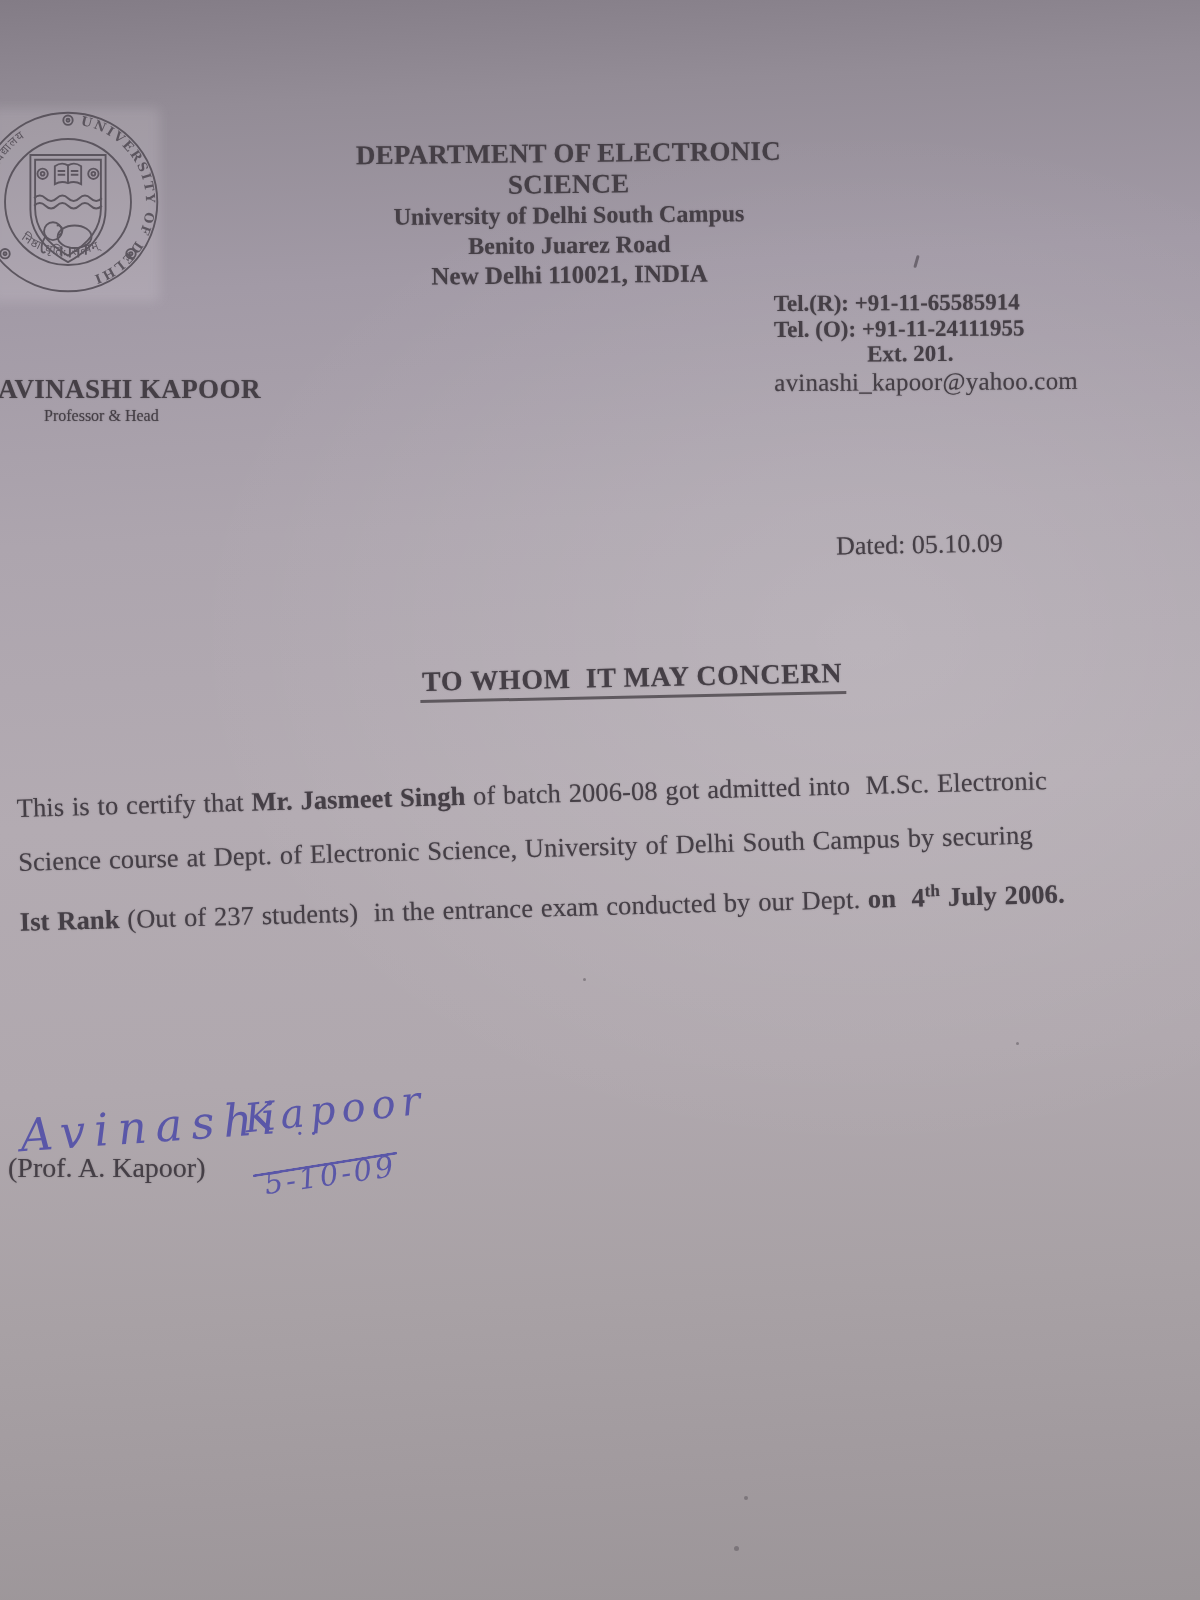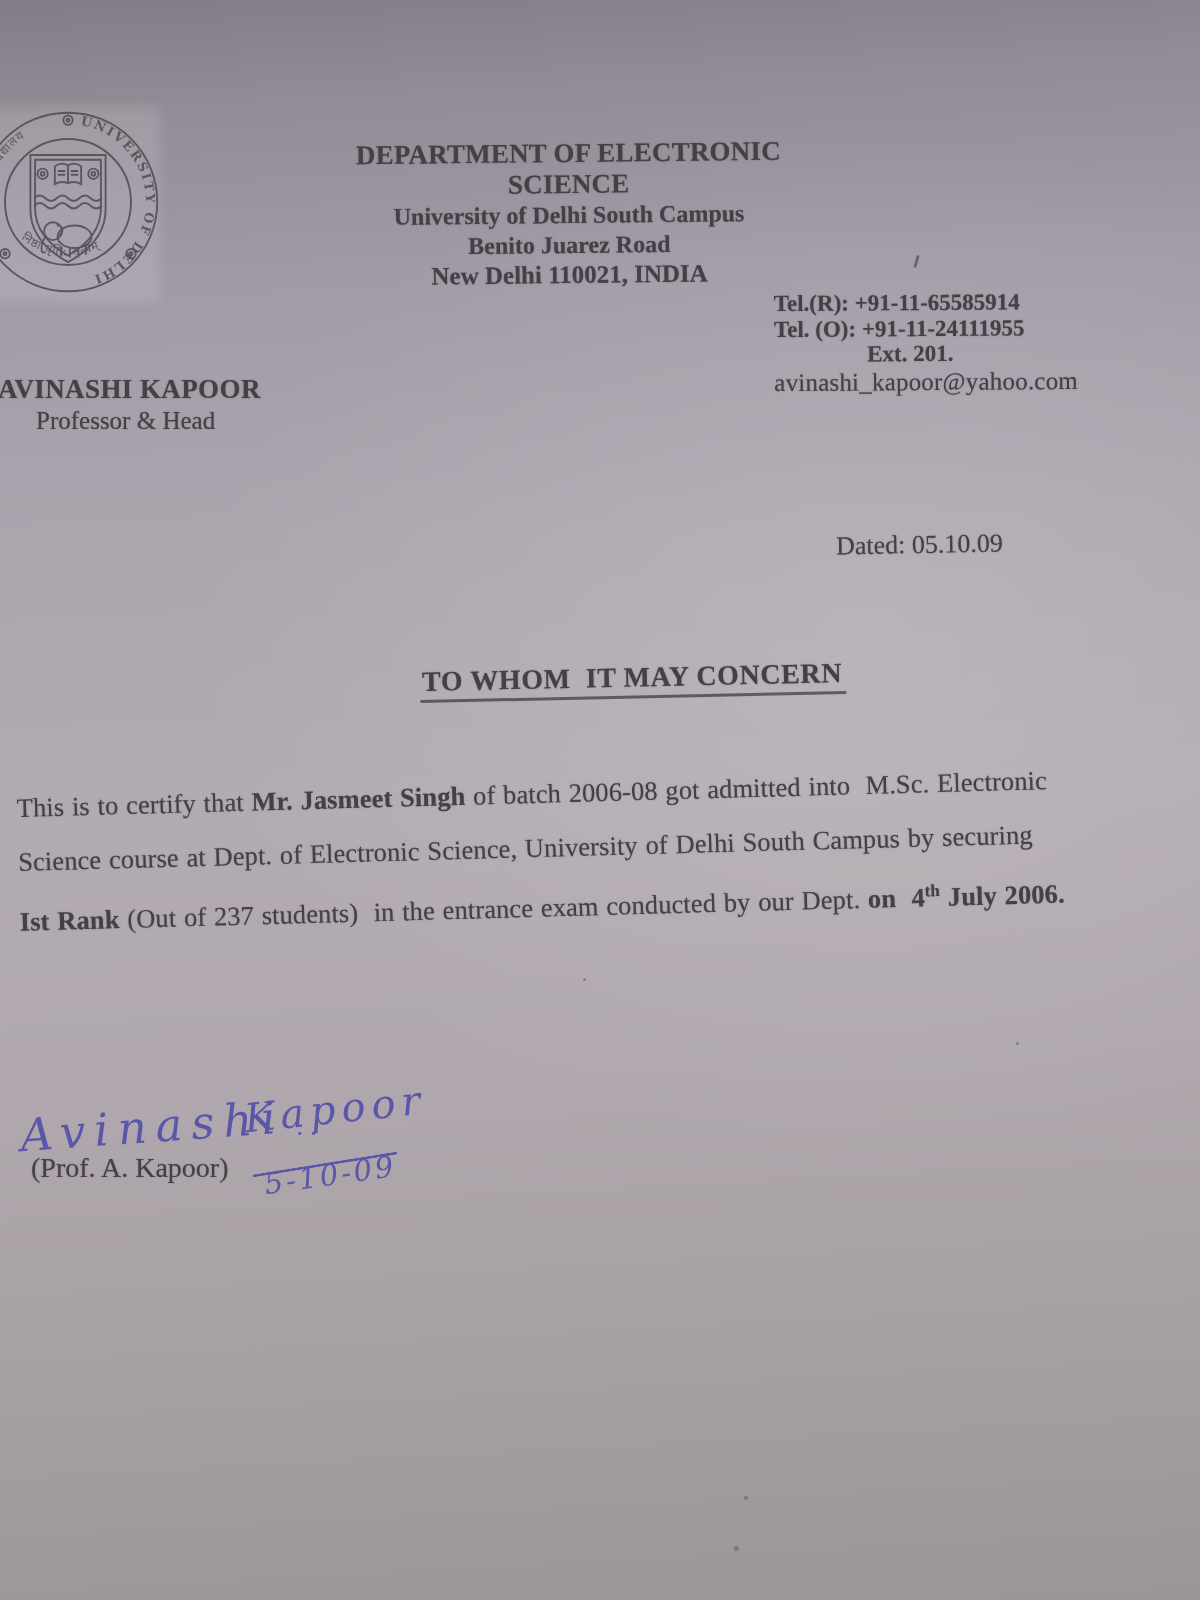--- a/index.html
+++ b/index.html
@@ -19,39 +19,39 @@
   .seal text, .seal textPath{fill:#524c55;stroke:none;font-family:"DejaVu Serif",serif;}
   
   .letterhead{position:absolute;left:296px;top:138px;width:546px;text-align:center;transform:rotate(-0.6deg);}
   .h-dept{font-weight:bold;font-size:27px;letter-spacing:0.2px;line-height:31px;}
   .h-sub{font-weight:bold;font-size:24px;line-height:30px;}
   .h-city{font-weight:bold;font-size:25px;line-height:30px;}
   .contact{position:absolute;left:774px;top:290px;width:310px;font-weight:bold;font-size:23px;line-height:25.5px;transform:rotate(-0.4deg);}
   .contact .ext{margin-left:93px;}
   .contact .email{font-weight:normal;font-size:25px;letter-spacing:0.2px;margin-top:2px;}
   .author-name{position:absolute;left:-2px;top:374px;font-weight:bold;font-size:27px;letter-spacing:0.4px;}
-  .author-title{position:absolute;left:36px;top:407px;font-size:25px;}
+  .author-title{position:absolute;left:44px;top:407px;font-size:16px;}
   .dated{position:absolute;left:836px;top:530px;font-size:26px;transform:rotate(-1deg);}
   .subject{position:absolute;left:420px;top:666px;transform:rotate(-1.2deg);transform-origin:left center;}
   .subject-text{font-weight:bold;font-size:28px;letter-spacing:0.6px;white-space:pre;
     padding:0 4px 3px 2px;border-bottom:3px solid rgba(66,60,66,0.75);}
   
   .bodytext{position:absolute;left:16px;top:782px;width:1160px;transform:rotate(-1.55deg);transform-origin:0 0;
     font-size:26.5px;line-height:53.5px;letter-spacing:0.1px;word-spacing:1px;}
   .bodyline{white-space:pre;}
   .bodytext b{font-weight:bold;}
   .bodytext sup{font-size:17px;font-weight:bold;}
   
   .ink{color:#5a57a8;font-family:"DejaVu Serif",serif;font-style:italic;}
   .sig-first{position:absolute;left:20px;top:1100px;font-size:45px;letter-spacing:9px;transform:rotate(-4deg);}
   .sig-last{position:absolute;left:244px;top:1086px;font-size:40px;letter-spacing:6px;transform:rotate(-6deg);}
   .sig-dots{position:absolute;left:296px;top:1120px;font-size:24px;letter-spacing:6px;font-style:normal;}
   .sig-line{position:absolute;left:252px;top:1163px;width:146px;border-top:3px solid #5a57a8;transform:rotate(-9deg);border-radius:2px;}
   .sig-date{position:absolute;left:264px;top:1158px;font-size:29px;letter-spacing:3px;transform:rotate(-8deg);}
-  .sig-printed{position:absolute;left:31px;top:1152px;font-size:28px;}
+  .sig-printed{position:absolute;left:8px;top:1152px;font-size:28px;}
   
   .stray-mark{position:absolute;left:915px;top:255px;width:3px;height:13px;background:#59535c;transform:rotate(16deg);border-radius:2px;opacity:.75;}
   .speck{position:absolute;width:4px;height:4px;border-radius:50%;background:#5f595f;opacity:.55;}
   .sp1{left:744px;top:1496px;} .sp2{left:734px;top:1546px;width:5px;height:5px;}
   .sp3{left:1016px;top:1042px;width:3px;height:3px;} .sp4{left:583px;top:978px;width:3px;height:3px;}
 </style>
 </head>
 <body>
 
 <div class="photo">

